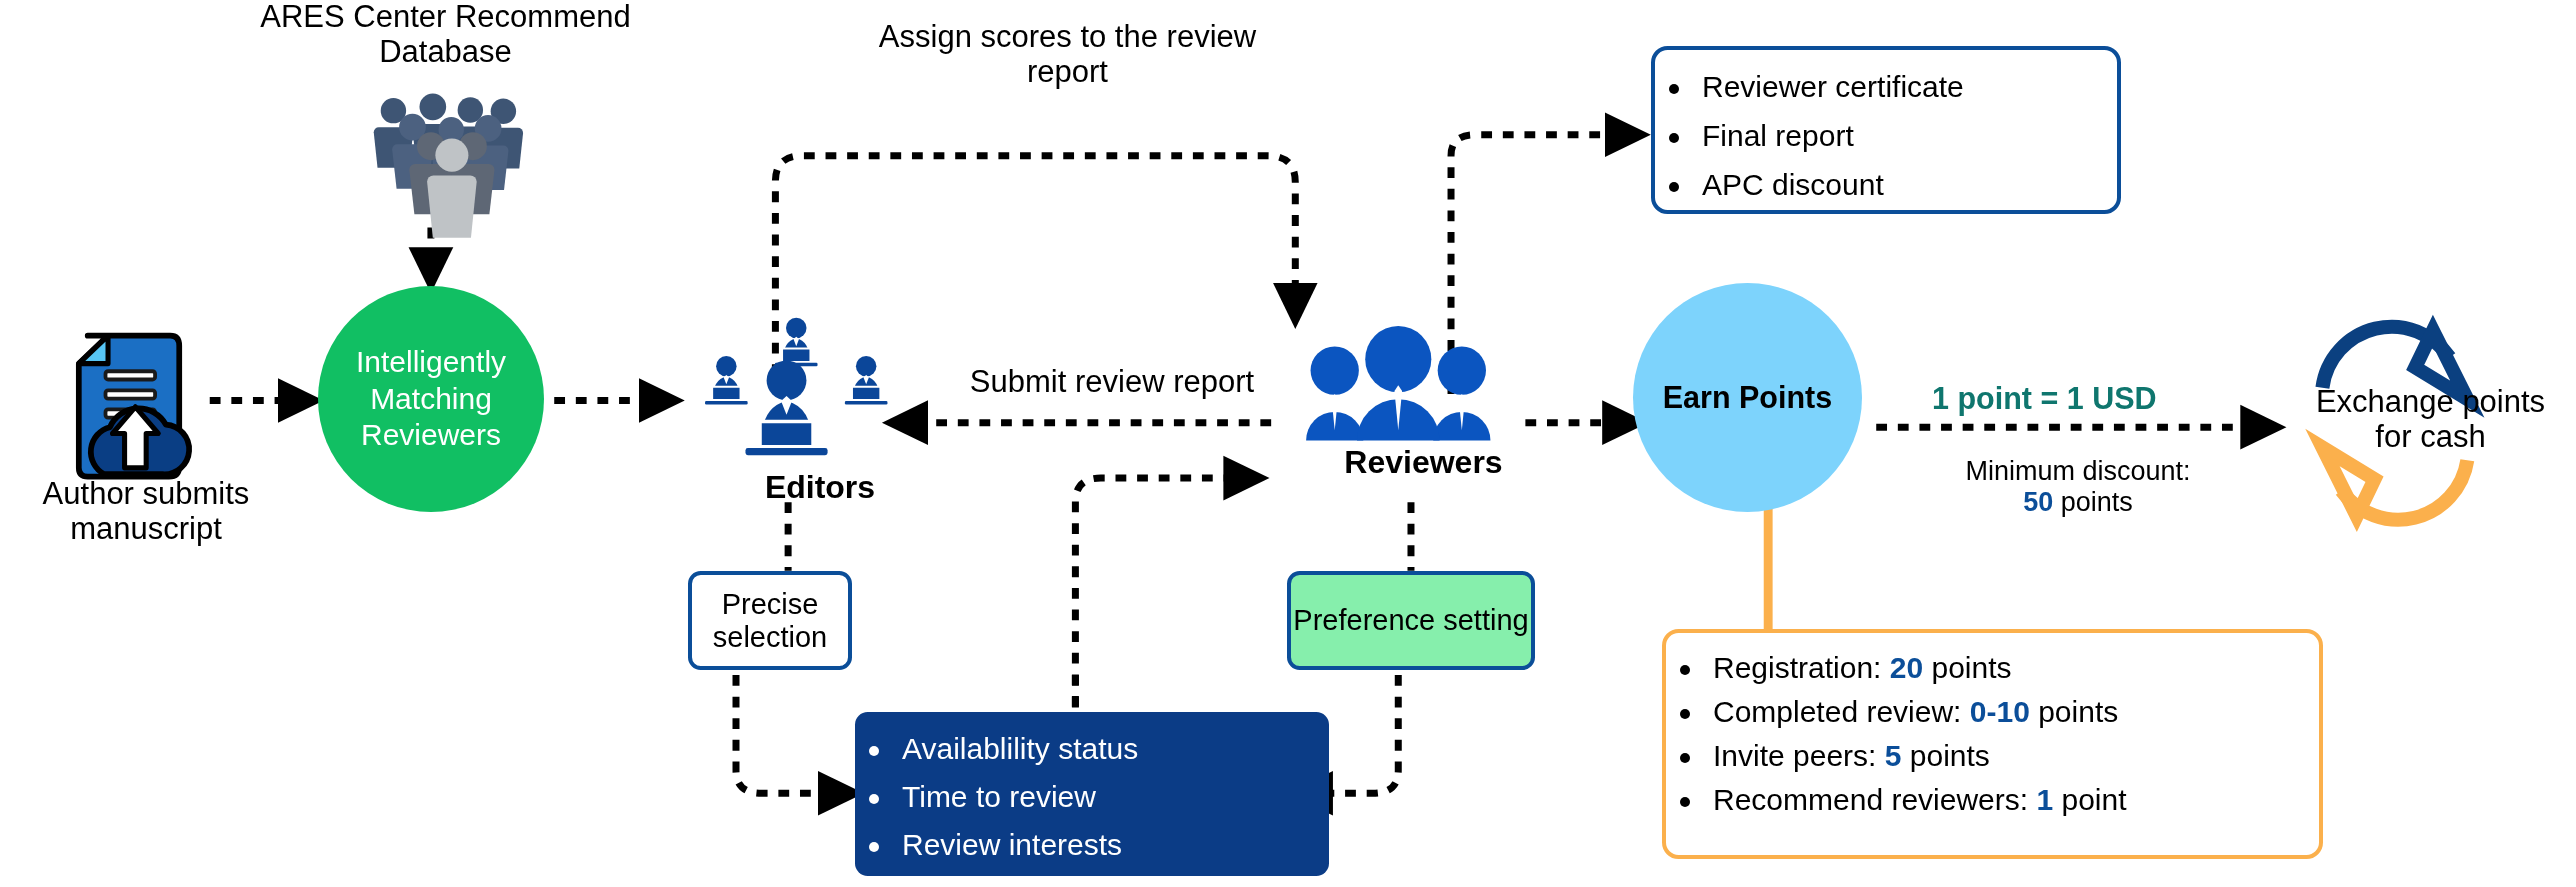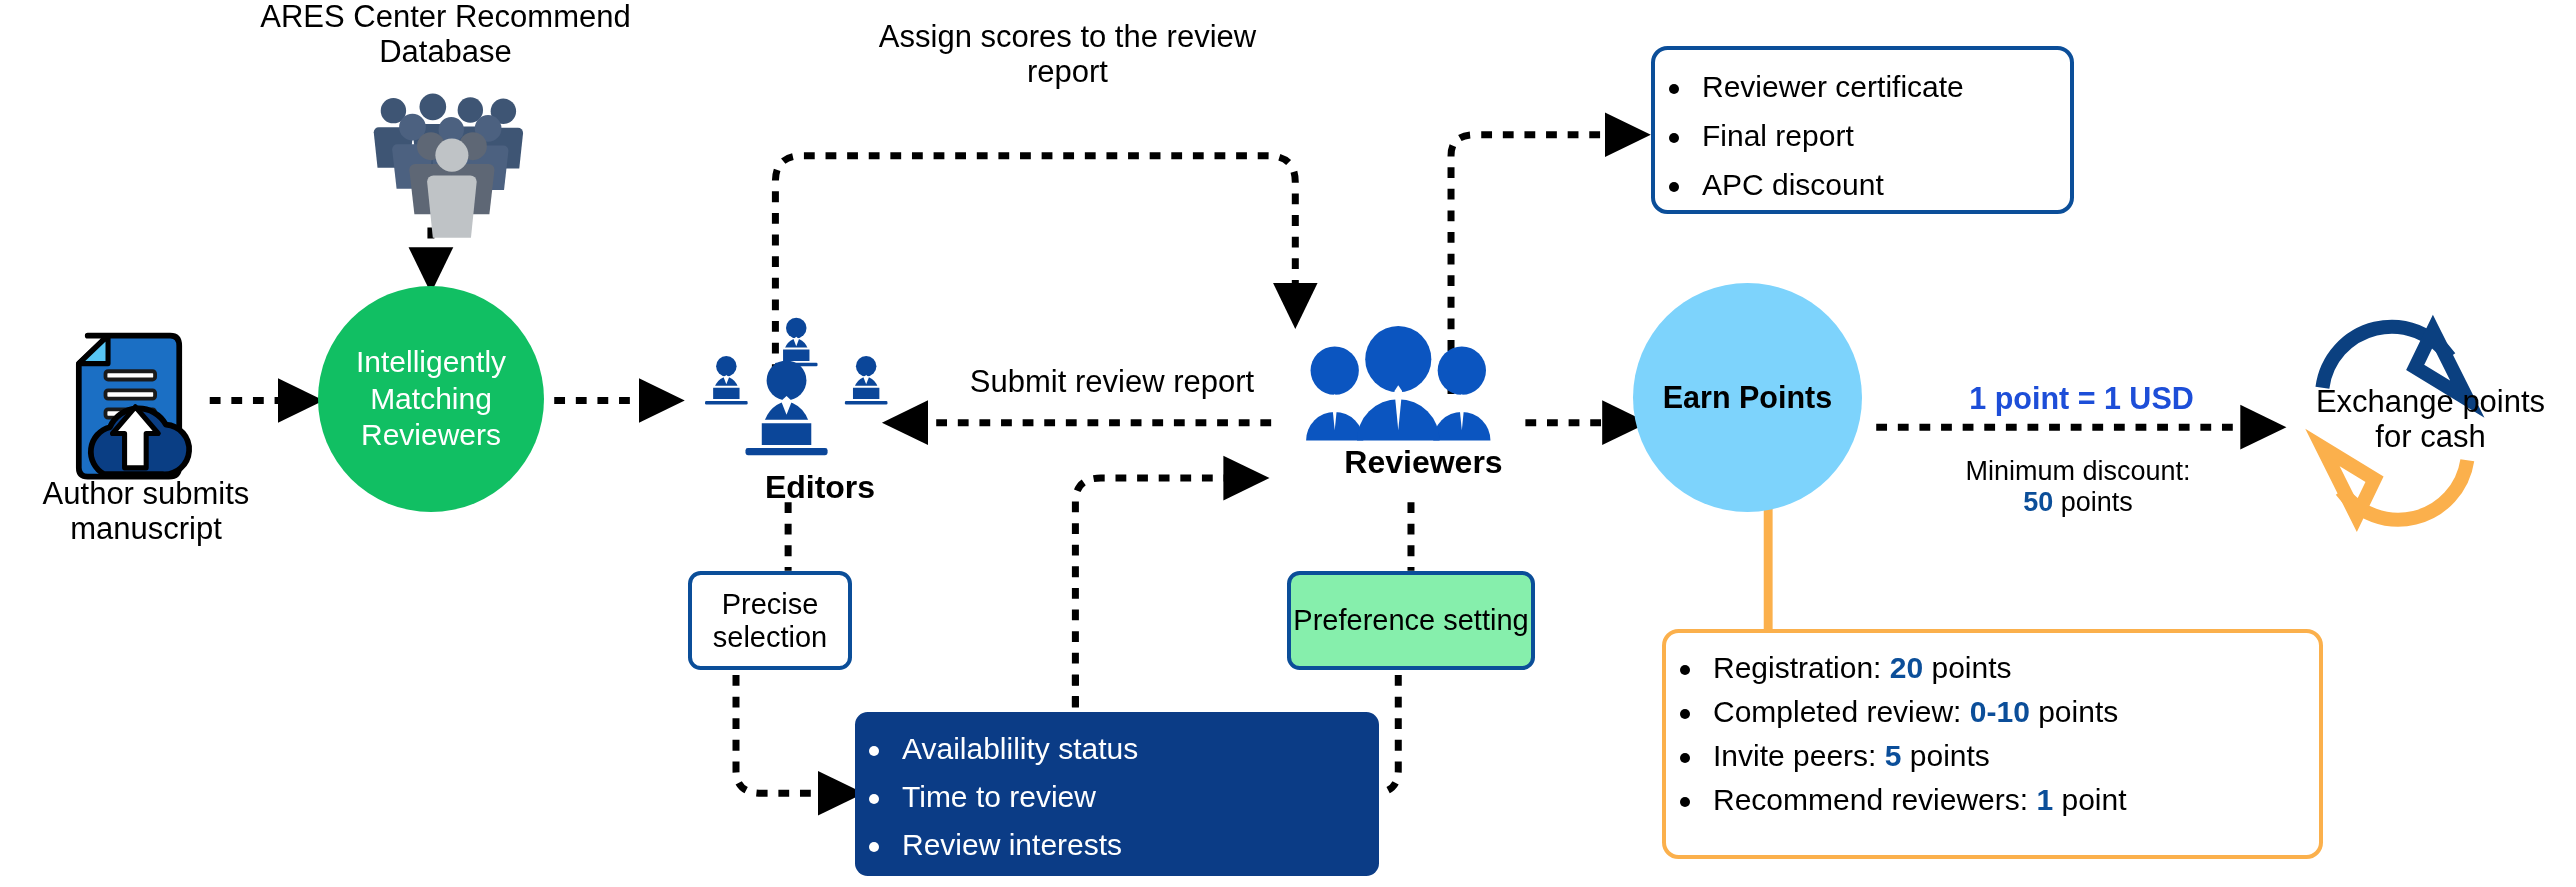--- a/index.html
+++ b/index.html
@@ -12,36 +12,36 @@
 
   
   .lbl-ares{left:242px;top:0px;width:407px;font-size:31px;}
   .lbl-assign{left:845px;top:20.3px;width:445px;font-size:31px;}
   .lbl-author{left:0px;top:477px;width:292px;font-size:31px;}
   .lbl-submit{left:915px;top:365px;width:394px;font-size:31px;}
   .lbl-editors{left:693px;top:470px;width:254px;font-size:32px;font-weight:bold;}
   .lbl-reviewers{left:1290px;top:445px;width:267px;font-size:32px;font-weight:bold;}
   .lbl-exchange{left:2294px;top:385px;width:273px;font-size:31px;}
 
-  .rate-line{left:1932px;top:381px;width:299px;font-size:30.5px;font-weight:bold;color:#1d4ed8;text-align:center;}
+  .rate-line{left:1932px;top:381px;width:299px;font-size:30.5px;font-weight:bold;color:#0f766e;text-align:left;}
   .min-line{left:1919px;top:456px;width:318px;font-size:27px;text-align:center;line-height:1.14;}
   .min-line b{color:#0B4E99;}
 
   
   .circle{border-radius:50%;display:flex;align-items:center;justify-content:center;}
   .green-circle{left:318px;top:286px;width:226px;height:226px;background:#11BF63;}
   .green-circle .t{color:#ffffff;font-size:30px;text-align:center;line-height:1.22;}
   .orange-circle{left:1633px;top:283px;width:229px;height:229px;background:#7dd3fc;}
   .orange-circle .t{color:#000;font-size:30.5px;font-weight:bold;text-align:center;line-height:1.22;}
 
   
   .rbox{box-sizing:border-box;}
-  .box-benefits{left:1651px;top:46px;width:423px;height:168px;border:4.4px solid #0B4E99;border-radius:16.5px;background:#fff;}
+  .box-benefits{left:1651px;top:46px;width:470px;height:168px;border:4.4px solid #0B4E99;border-radius:16.5px;background:#fff;}
   .box-points{left:1662px;top:629px;width:661px;height:230px;border:4.4px solid #FBB04C;border-radius:16.5px;background:#fff;}
-  .box-attrs{left:855px;top:712px;width:524px;height:164px;background:#0B3C86;border-radius:12.7px;}
+  .box-attrs{left:855px;top:712px;width:474px;height:164px;background:#0B3C86;border-radius:12.7px;}
   .box-precise{left:688px;top:571px;width:164px;height:99px;border:4.4px solid #0B4E99;border-radius:12.7px;background:#fff;}
   .box-pref{left:1287px;top:571px;width:248px;height:99px;border:4.4px solid #0B4E99;border-radius:12.7px;background:#86efac;}
 
   .box-precise .t,.box-pref .t{font-size:29px;text-align:center;line-height:1.12;width:100%;}
 
   ul.blist{list-style:none;margin:0;padding:0;}
   ul.blist li{position:relative;padding-left:47px;font-size:30px;line-height:1.0;margin-bottom:19px;}
   ul.blist li:last-child{margin-bottom:4px;}
   ul.blist li:before{content:"";position:absolute;left:14px;top:0.40em;width:10.2px;height:10.2px;
                      border-radius:50%;background:currentColor;}

